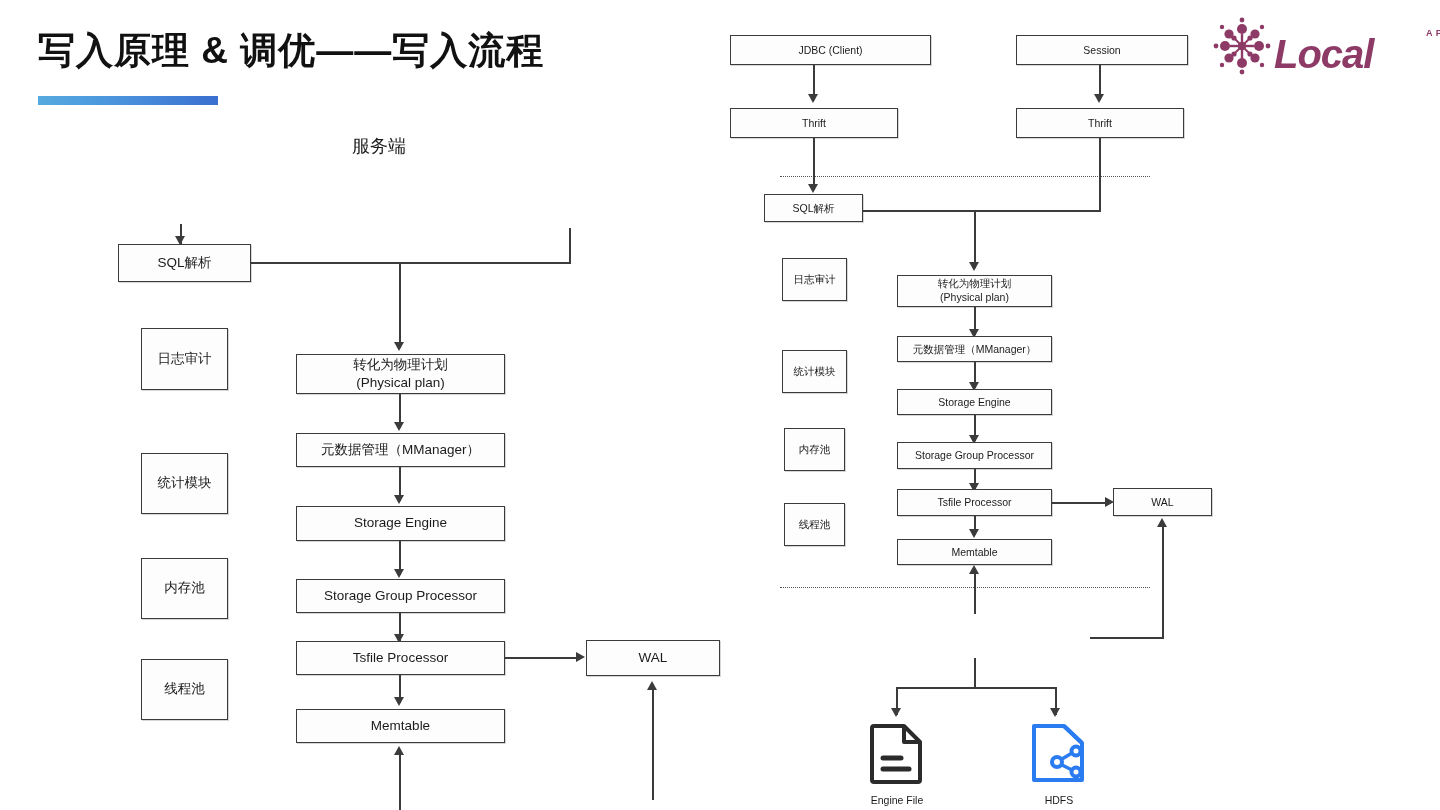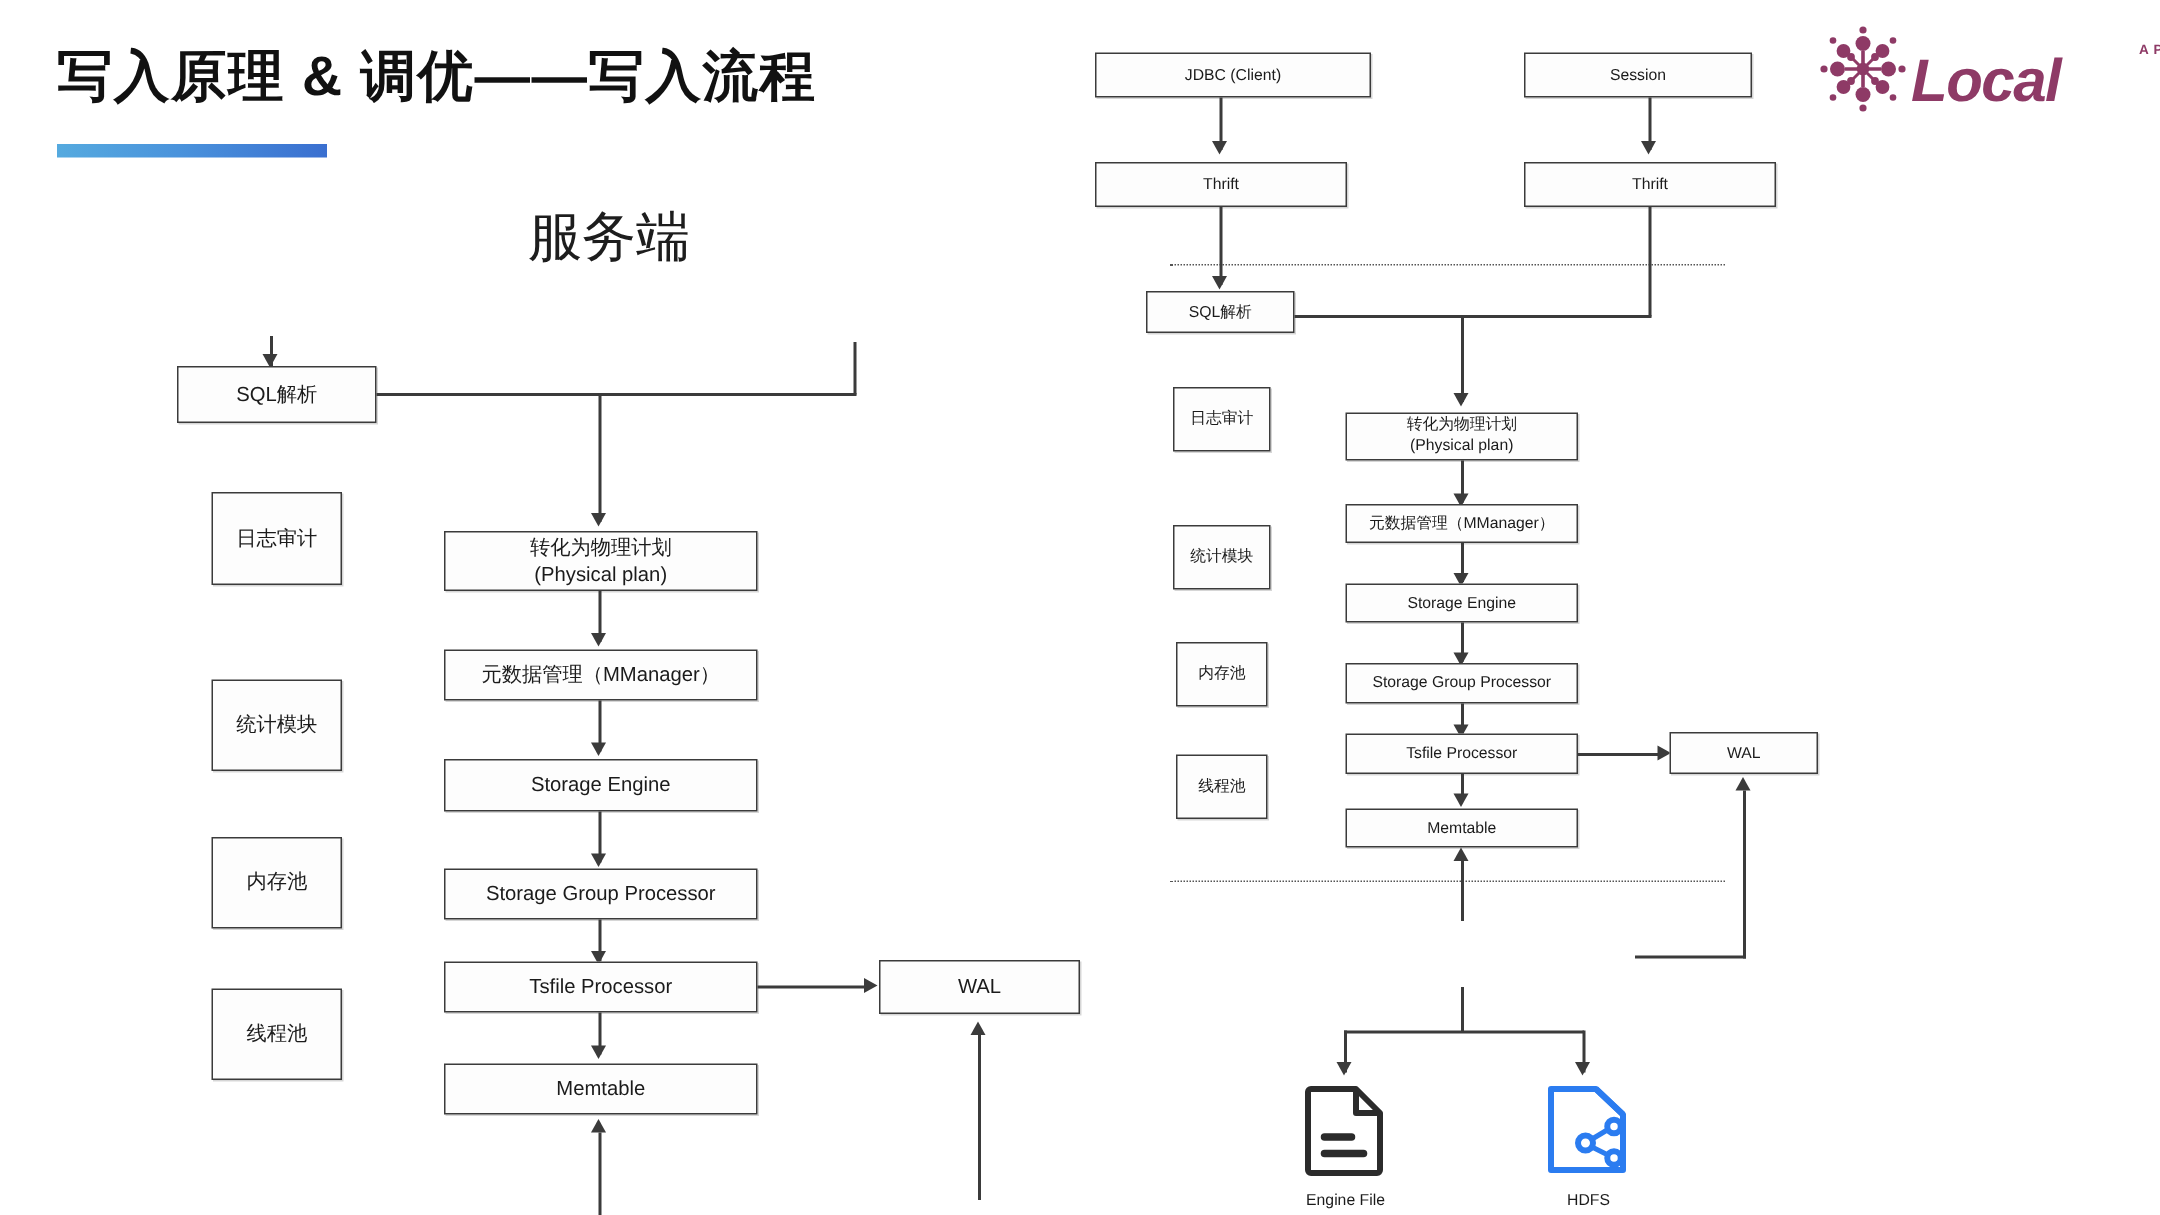--- a/index.html
+++ b/index.html
@@ -35,21 +35,21 @@
     width: 180px;
     height: 9px;
     background: linear-gradient(90deg, #55aadf 0%, #4a93dc 45%, #3a6fd0 100%);
   }
 
   
   .sub-heading {
     position: absolute;
     left: 352px;
     top: 134px;
-    font-size: 36px;
+    font-size: 18px;
     font-family: "Liberation Serif", "DejaVu Serif", serif;
     color: #1d1d1d;
     white-space: nowrap;
     text-align: right;
   }
 
   
   .logo-wrap {
     position: absolute;
     left: 1196px;
@@ -254,22 +254,22 @@
   <div class="arrow-up" style="left:394px; top:746px;"></div>
 
   <div class="fbox sidebox" style="left:141px; top:328px; width:87px; height:62px;">日志审计</div>
   <div class="fbox sidebox" style="left:141px; top:453px; width:87px; height:61px;">统计模块</div>
   <div class="fbox sidebox" style="left:141px; top:558px; width:87px; height:61px;">内存池</div>
   <div class="fbox sidebox" style="left:141px; top:659px; width:87px; height:61px;">线程池</div>
 </div>
 
 <div class="diagram R">
 
-  <div class="fbox" style="left:730px; top:35px; width:184px; height:30px;">JDBC (Client)</div>
-  <div class="fbox" style="left:1016px; top:35px; width:152px; height:30px;">Session</div>
+  <div class="fbox" style="left:730px; top:35px; width:201px; height:30px;">JDBC (Client)</div>
+  <div class="fbox" style="left:1016px; top:35px; width:172px; height:30px;">Session</div>
 
   <div class="conn v" style="left:813px; top:65px; height:35px;"></div>
   <div class="arrow-down" style="left:808px; top:94px;"></div>
   <div class="conn v" style="left:1099px; top:65px; height:35px;"></div>
   <div class="arrow-down" style="left:1094px; top:94px;"></div>
 
   <div class="fbox" style="left:730px; top:108px; width:168px; height:30px;">Thrift</div>
   <div class="fbox" style="left:1016px; top:108px; width:168px; height:30px;">Thrift</div>
 
   <div class="dotted" style="left:780px; top:176px; width:370px;"></div>

